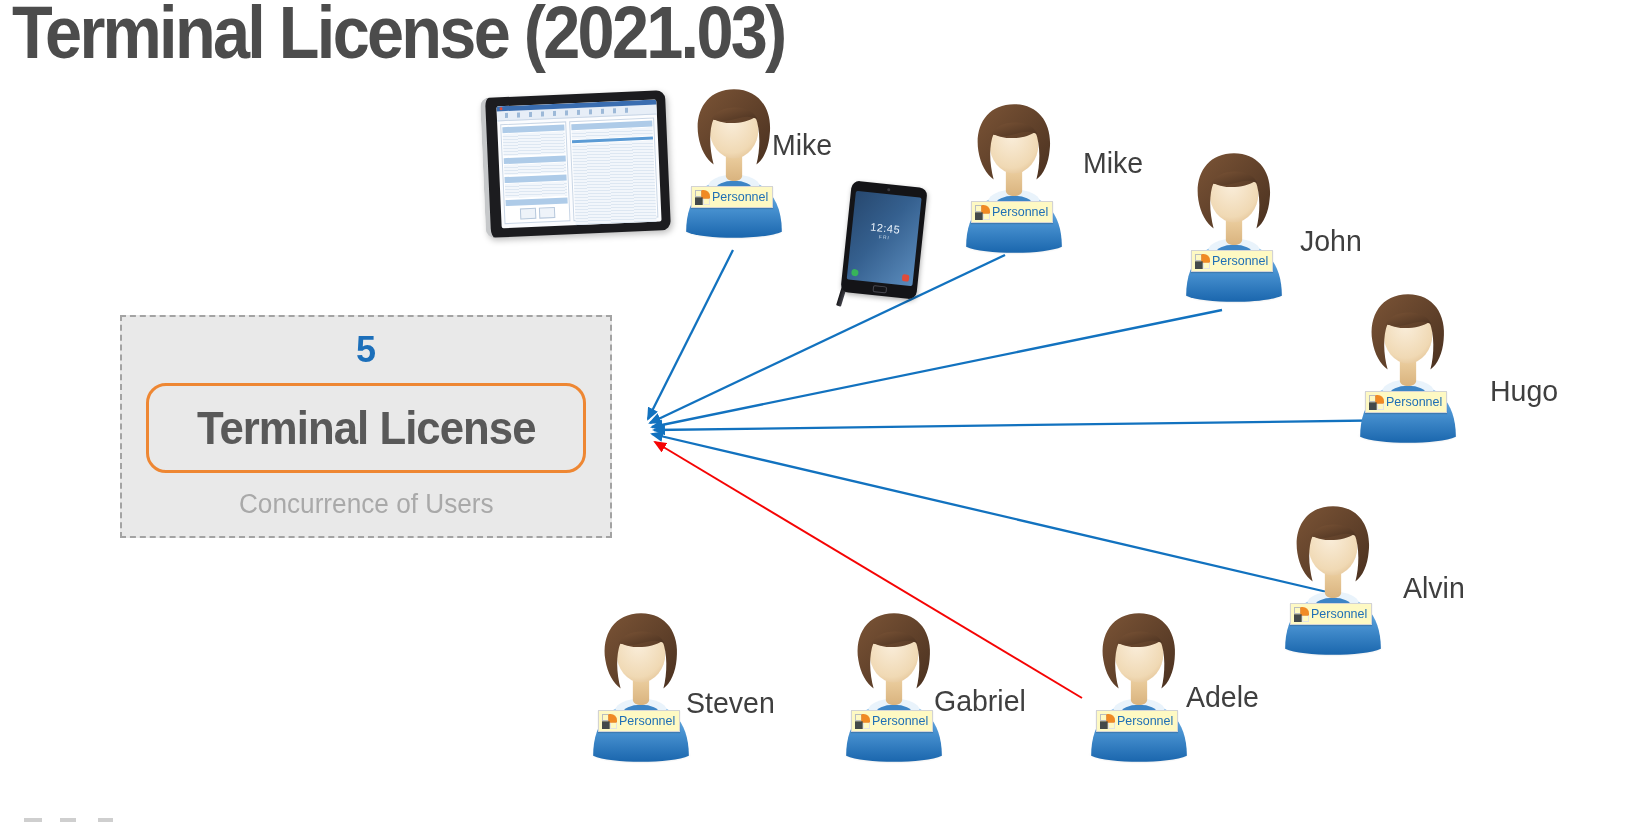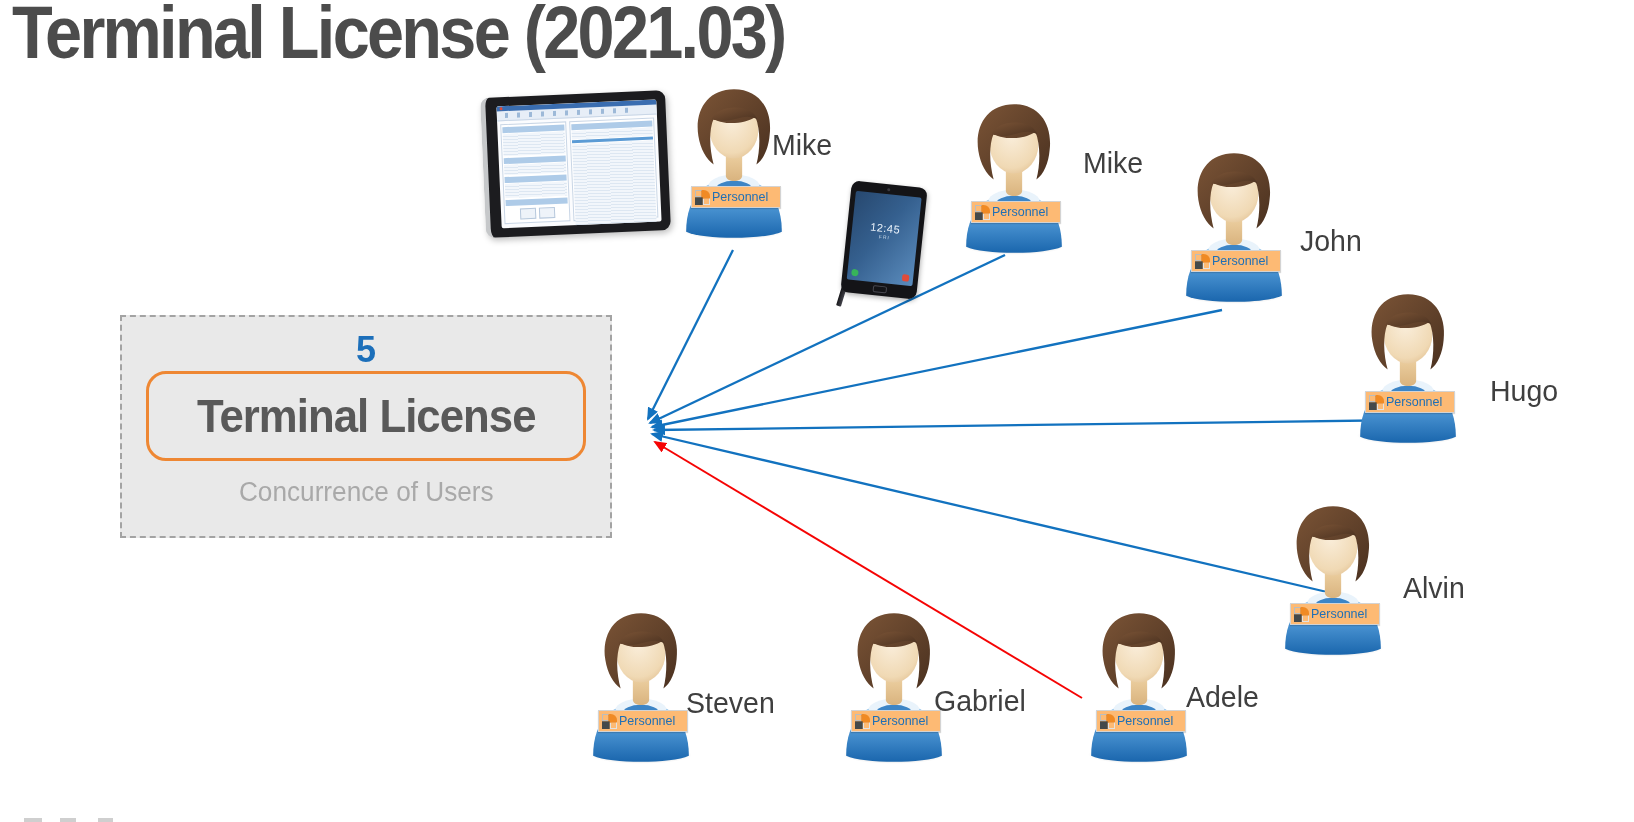--- a/index.html
+++ b/index.html
@@ -20,21 +20,21 @@
   #connections { position:absolute; left:0; top:0; width:1634px; height:822px; pointer-events:none; }
 
   
   .license-box {
     position:absolute; left:120px; top:315px; width:492px; height:223px;
     background:#e9e9e9; border:2px dashed #a3a3a3; box-sizing:border-box;
     display:flex; flex-direction:column; align-items:center;
   }
   .license-count { margin-top:12px; font-size:36px; font-weight:bold; color:#1c6fba; }
   .license-pill {
-    margin-top:0; width:440px; height:90px; box-sizing:border-box;
+    margin-top:12px; width:440px; height:90px; box-sizing:border-box;
     border:3px solid #ee8733; border-radius:20px;
     display:flex; align-items:center; justify-content:center; background:transparent;
   }
   .license-name {
     font-size:46px; font-weight:bold; color:#595959; letter-spacing:-1px;
     transform:scaleX(.95); white-space:nowrap;
   }
   .license-subtitle { margin-top:16px; font-size:27px; color:#a9a9a9; transform:scaleX(.97); }
 
   
@@ -86,22 +86,22 @@
     background:linear-gradient(90deg,#17171a,#44444c); border-radius:2px 2px 1px 1px;
     transform:rotate(17deg); transform-origin:bottom center;
   }
   .stylus:before { content:""; position:absolute; top:-7px; left:0; border-left:2.5px solid transparent; border-right:2.5px solid transparent; border-bottom:7px solid #2a2a2e; }
 
   
   .user { position:absolute; width:112px; height:153px; }
   .user svg { display:block; width:112px; height:153px; }
   .badge {
     position:absolute; left:13px; top:98px; height:22px; min-width:68px;
-    background:#fdba74; border:1px solid #d3d3d3; box-sizing:border-box;
-    display:flex; align-items:center; padding:1px 12px 1px 3px; gap:2px;
+    background:#fef9c3; border:1px solid #d3d3d3; box-sizing:border-box;
+    display:flex; align-items:center; padding:1px 4px 1px 3px; gap:2px;
     box-shadow:0 1px 1px rgba(0,0,0,.15);
   }
   .blogo { width:15px; height:15px; display:grid; grid-template-columns:1fr 1fr; grid-template-rows:1fr 1fr; gap:1px; flex:0 0 auto; }
   .blogo i { display:block; }
   .blogo .tl { border:1.5px solid #b9bdbf; box-sizing:border-box; }
   .blogo .tr { background:#f08a24; border-radius:1px 5px 1px 1px; transform:scale(1.25); transform-origin:top right; }
   .blogo .bl { background:#43494b; transform:scale(1.1); transform-origin:bottom left; }
   .blogo .br { border:1.5px solid #e2e2e2; box-sizing:border-box; }
   .badge .btxt { font-size:12.5px; color:#1f6fb5; white-space:nowrap; }
   .user-label { position:absolute; font-size:30px; color:#3f3f3f; white-space:nowrap; transform:scaleX(.95); transform-origin:left; }

